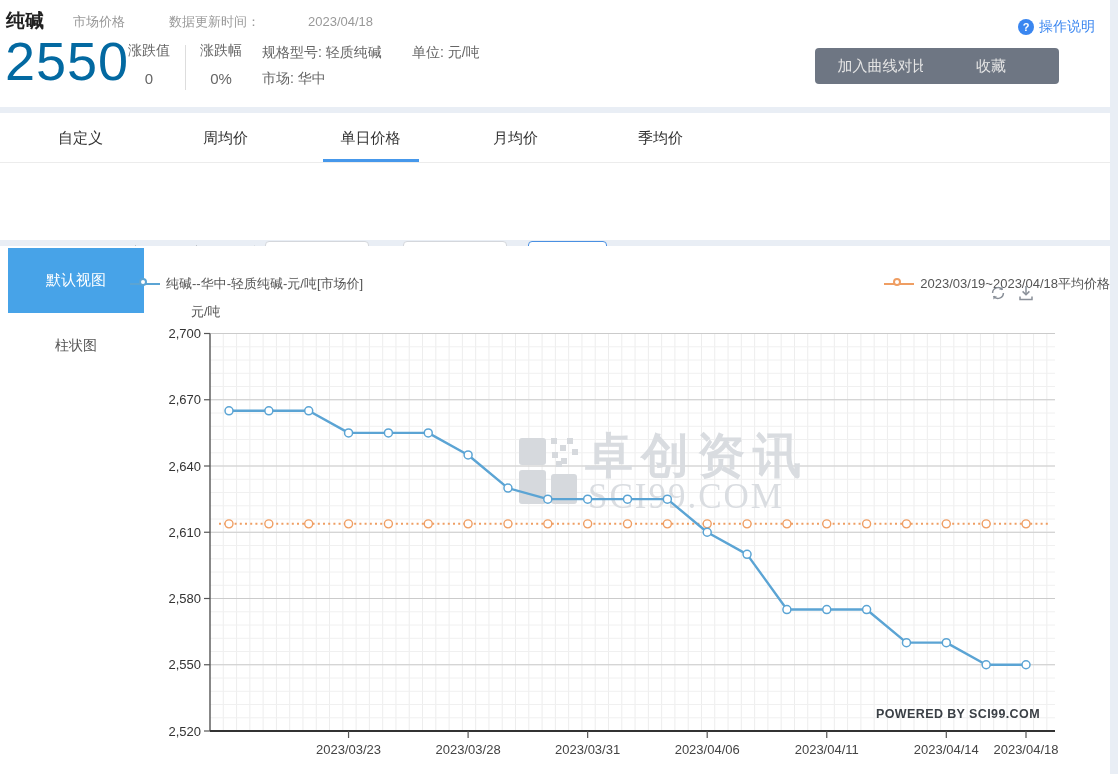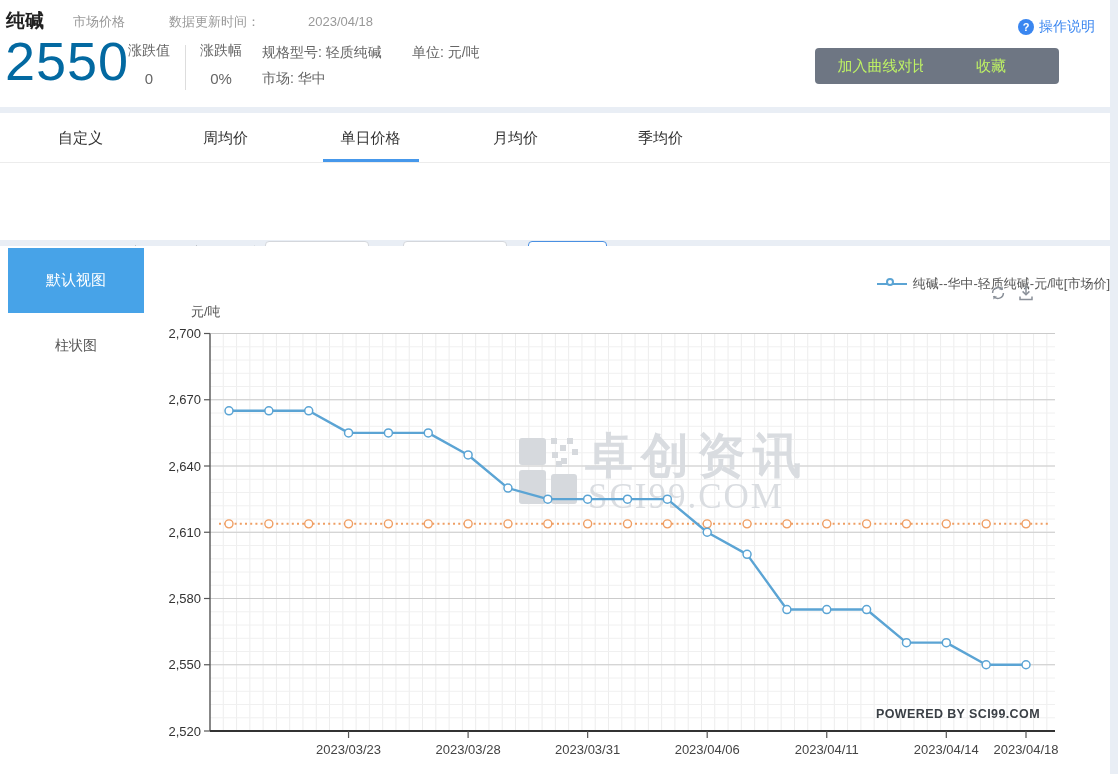--- a/index.html
+++ b/index.html
@@ -18,21 +18,21 @@
   .h-update span { margin-right:4px;margin-left:44px; }
   .h-help { position:absolute; left:1018px; top:18px; display:flex; align-items:center; gap:5px;
             font-size:14px; color:#3a86f0; cursor:pointer; white-space:nowrap; }
   .help-icon { display:inline-flex; align-items:center; justify-content:center; width:16px; height:16px;
                border-radius:50%; background:#3a86f0; color:#fff; font-size:11px; font-weight:bold; }
   .h-price { position:absolute; left:5px; top:30px; font-size:54px; color:#0369a1; letter-spacing:1px; }
   .h-chg-label { position:absolute; top:42px; width:42px; text-align:center; font-size:14px; color:#666; }
   .h-chg-value { position:absolute; top:70px; width:42px; text-align:center; font-size:15px; color:#666; }
   .h-divider { position:absolute; left:185px; top:45px; width:1px; height:45px; background:#ddd; }
   .h-meta { position:absolute; font-size:14px; color:#666; }
-  .gray-btn { position:absolute; top:48px; height:36px; background:#6e7683; color:#bef264; border:none;
+  .gray-btn { position:absolute; top:48px; height:36px; background:#6e7683; color:#e5e5e5; border:none;
               border-radius:4px; font-size:15px; font-family:inherit; cursor:pointer; }
 
   
   .tab-row { position:absolute; left:0; top:0; right:0; height:50px; border-bottom:1px solid #ececec;
              display:flex; padding-left:8px; }
   .tab { position:relative; width:145px; line-height:49px; text-align:center; font-size:15px; color:#333; cursor:pointer; }
   .tab.active::after { content:''; position:absolute; bottom:0; left:50%; margin-left:-48px; width:96px;
                        height:3px; background:#4698eb; }
   .filter-row { position:absolute; left:0; top:50px; right:0; height:77px; }
   .f-label { position:absolute; left:35px; top:83px; font-size:14px; color:#333; }
@@ -49,21 +49,21 @@
   .f-to { position:absolute; left:381px; top:83px; font-size:14px; color:#333; }
   .confirm-btn { position:absolute; left:528px; top:78px; width:79px; height:29px; background:#fff;
                  border:1px solid #4a90e2; color:#4a90e2; border-radius:4px; font-size:14px;
                  font-family:inherit; cursor:pointer; }
 
   
   .side-item { position:absolute; left:8px; width:136px; display:flex; align-items:center;
                justify-content:center; font-size:15px; cursor:pointer; }
   .side-item.active { top:2px; height:65px; background:#47a3e8; color:#fff; }
   .side-item.plain { top:77px; height:45px; color:#555; font-size:14px; }
-  .legend-row { position:absolute; left:130px; right:0; top:29px; display:flex; justify-content:flex-end;
+  .legend-row { position:absolute; left:130px; right:0; top:29px; display:flex; justify-content:space-between;
                 align-items:center; gap:30px; }
   .legend-item { display:flex; align-items:center; gap:6px; cursor:pointer; }
   .legend-label { font-size:13px; color:#555; }
   .legend-marker { position:relative; width:30px; height:12px; flex:none; }
   .legend-marker .line { position:absolute; left:0; right:0; top:5px; height:2px; background:#999; }
   .legend-marker .dot { position:absolute; left:9px; top:0; width:8px; height:8px; border:2px solid #999;
                         border-radius:50%; background:#fff; }
   .tool-icon { position:absolute; top:37px; width:20px; height:20px; cursor:pointer; }
   .y-unit { position:absolute; left:191px; top:57px; font-size:13px; color:#555;text-align:right; }
   #chart-svg { position:absolute; left:0; top:0; }
@@ -349,20 +349,27 @@
     <div class="side-item active">默认视图</div>
     <div class="side-item plain">柱状图</div>
     <div class="legend-row">
       <div class="legend-item">
         <span class="legend-marker" id="lm0">
             <span class="line" style="background: rgb(91, 164, 212);"></span>
             <span class="dot" style="border-color: rgb(91, 164, 212);"></span>
           </span>
         <span class="legend-label">纯碱--华中-轻质纯碱-元/吨[市场价]</span>
       </div>
+      <div class="legend-item">
+        <span class="legend-marker" id="lm1">
+            <span class="line" style="background: rgb(239, 158, 99);"></span>
+            <span class="dot" style="border-color: rgb(239, 158, 99);"></span>
+          </span>
+        <span class="legend-label">2023/03/19~2023/04/18平均价格</span>
+      </div>
     </div>
     <svg class="tool-icon" style="left:988px;" viewBox="0 0 20 20">
       <path d="M4.6 10 a5.4 5.4 0 0 1 9.8-3.1" fill="none" stroke="#8a9099" stroke-width="1.5"></path>
       <path d="M15.4 10 a5.4 5.4 0 0 1 -9.8 3.1" fill="none" stroke="#8a9099" stroke-width="1.5"></path>
       <path d="M14.6 3.4 L14.6 7 L11 6.6 Z" fill="#8a9099"></path>
       <path d="M5.4 16.6 L5.4 13 L9 13.4 Z" fill="#8a9099"></path>
     </svg>
     <svg class="tool-icon" style="left:1016px;" viewBox="0 0 20 20">
       <path d="M10 3 v8.2" fill="none" stroke="#8a9099" stroke-width="1.5"></path>
       <path d="M6.6 8.4 L10 11.8 L13.4 8.4" fill="none" stroke="#8a9099" stroke-width="1.5"></path>

